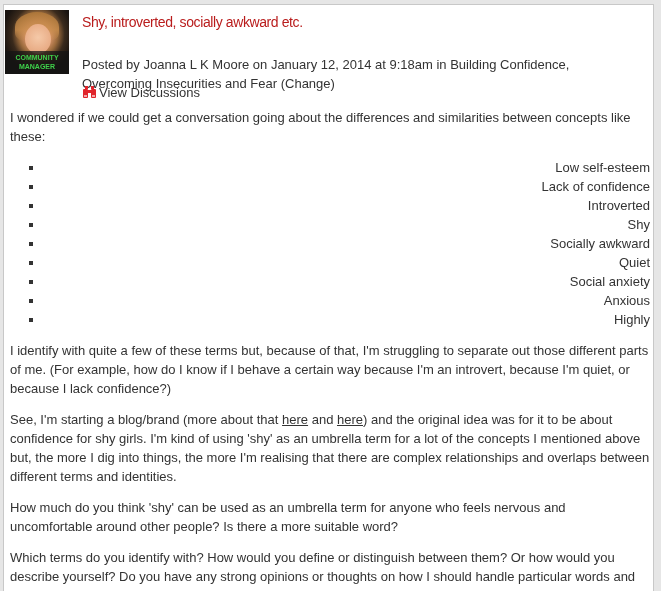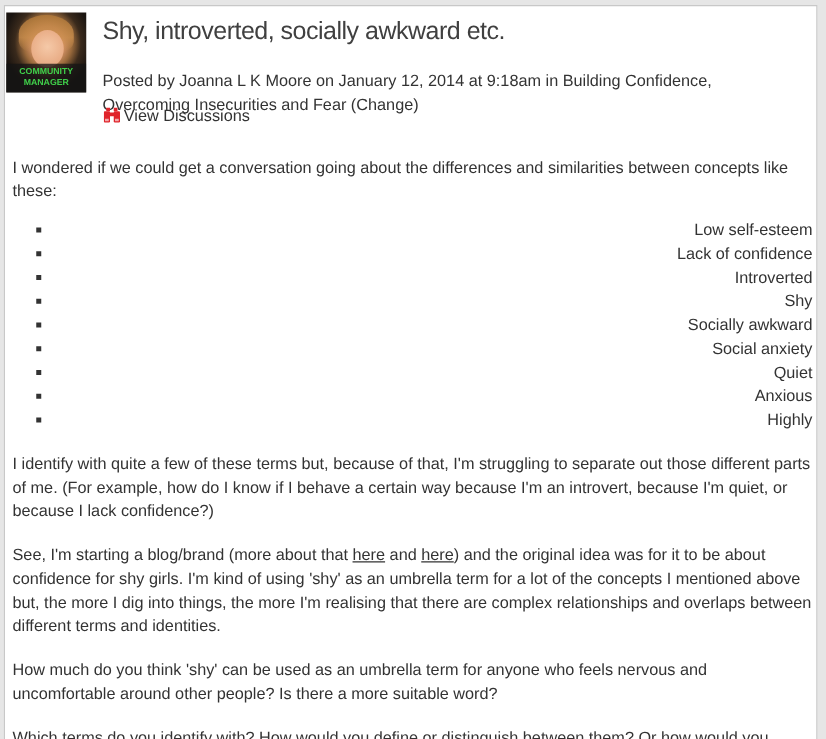--- a/index.html
+++ b/index.html
@@ -69,23 +69,23 @@
       text-align: center;
       padding-top: 2px;
       box-sizing: border-box;
       text-transform: uppercase;
     }
     .title {
       position: absolute;
       left: 79px;
       top: 9px;
       margin: 0;
-      font-size: 20px;
+      font-size: 14px;
       font-weight: normal;
-      color: #404040;
+      color: #b91c1c;
       letter-spacing: -0.4px;
       white-space: nowrap;
     }
     .meta {
       position: absolute;
       left: 79px;
       top: 50px;
       width: 540px;
       font-size: 13px;
       line-height: 19px;
@@ -110,21 +110,21 @@
     .content {
       position: absolute;
       left: 10px;
       top: 108px;
       width: 640px;
       font-size: 13px;
       line-height: 19px;
       color: #333333;
     }
     .content p {
-      margin: 16px 0 12px 0;
+      margin: 0 0 12px 0;
     }
     .content ul {
       margin: 0 0 12px 0;
       padding-left: 32px;
       list-style: none;
       text-align: right;
     }
     .content li {
       position: relative;
       line-height: 19px;
@@ -179,22 +179,22 @@
 </div>
 
 <div class="content">
   <p>I wondered if we could get a conversation going about the differences and similarities between concepts like these:</p>
   <ul>
     <li>Low self-esteem</li>
     <li>Lack of confidence</li>
     <li>Introverted</li>
     <li>Shy</li>
     <li>Socially awkward</li>
+    <li>Quiet</li>
     <li>Social anxiety</li>
-    <li>Quiet</li>
     <li>Anxious</li>
     <li>Highly</li>
   </ul>
   <p>I identify with quite a few of these terms but, because of that, I'm struggling to separate out those different parts of me. (For example, how do I know if I behave a certain way because I'm an introvert, because I'm quiet, or because I lack confidence?)</p>
   <p><span>See, I'm starting a blog/brand (more about that </span><a class="link">here</a><span> and </span><a class="link">here</a><span>) and the original idea was for it to be about confidence for shy girls. I'm kind of using 'shy' as an umbrella term for a lot of the concepts I mentioned above but, the more I dig into things, the more I'm realising that there are complex relationships and overlaps between different terms and identities.</span></p>
   <p>How much do you think 'shy' can be used as an umbrella term for anyone who feels nervous and uncomfortable around other people? Is there a more suitable word?</p>
   <p>Which terms do you identify with? How would you define or distinguish between them? Or how would you describe yourself? Do you have any strong opinions or thoughts on how I should handle particular words and identities?</p>
 </div>
 
 </body></html>

